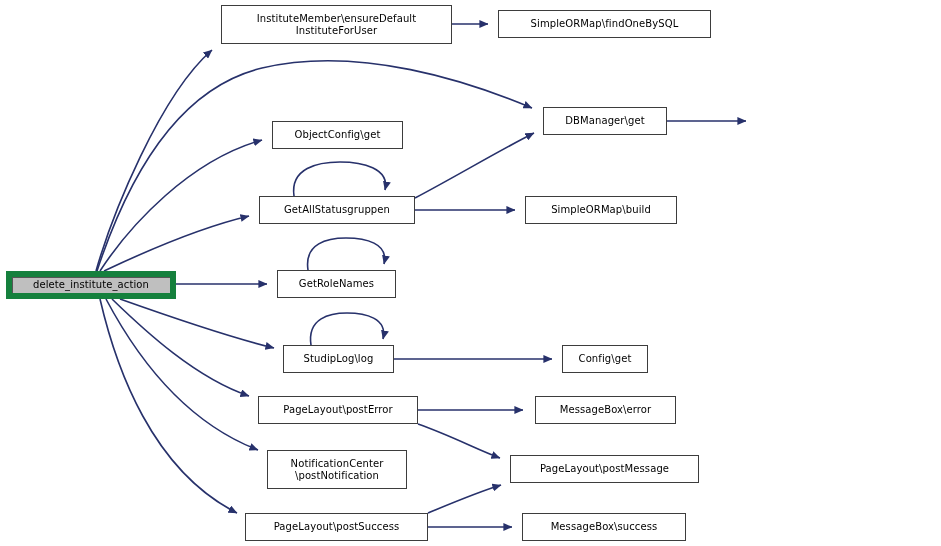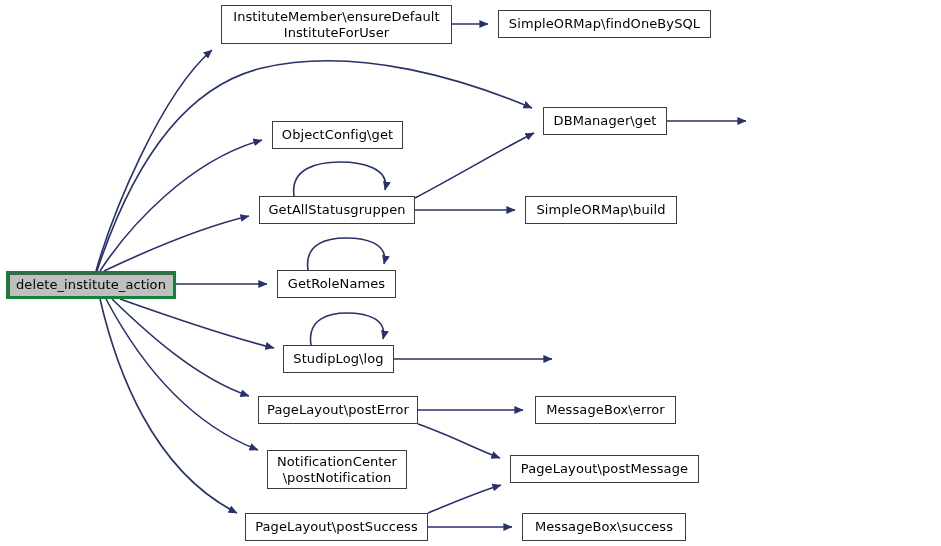--- a/index.html
+++ b/index.html
@@ -26,29 +26,29 @@
   .gnode {
     position: absolute;
     box-sizing: border-box;
     display: flex;
     align-items: center;
     justify-content: center;
     text-align: center;
     border: 1px solid #3d3d3d;
     background: #ffffff;
     color: #000000;
-    font-size: 13px;
+    font-size: 10px;
     line-height: 1.18;
     letter-spacing: 0.1px;
     white-space: pre-line;
     z-index: 2;
   }
   .gnode.root {
     background: #bfbfbf;
-    border: 3px solid #15803d;
+    border: 6px solid #15803d;
     box-shadow: 1px 1px 0 0 #555 inset;
   }
   .gnode-label {
     display: block;
     padding: 0 4px;
   }
 </style>
 </head>
 <body>
 
@@ -119,20 +119,23 @@
   </div>
 
   <div class="gnode" style="left:277px; top:270px; width:119px; height:28px;">
     <span class="gnode-label">GetRoleNames</span>
   </div>
 
   <div class="gnode" style="left:283px; top:345px; width:111px; height:28px;">
     <span class="gnode-label">StudipLog\log</span>
   </div>
 
+  <div class="gnode" style="left:562px; top:345px; width:86px; height:28px;">
+    <span class="gnode-label">Config\get</span>
+  </div>
 
   <div class="gnode" style="left:258px; top:396px; width:160px; height:28px;">
     <span class="gnode-label">PageLayout\postError</span>
   </div>
 
   <div class="gnode" style="left:535px; top:396px; width:141px; height:28px;">
     <span class="gnode-label">MessageBox\error</span>
   </div>
 
   <div class="gnode" style="left:267px; top:450px; width:140px; height:39px;">

